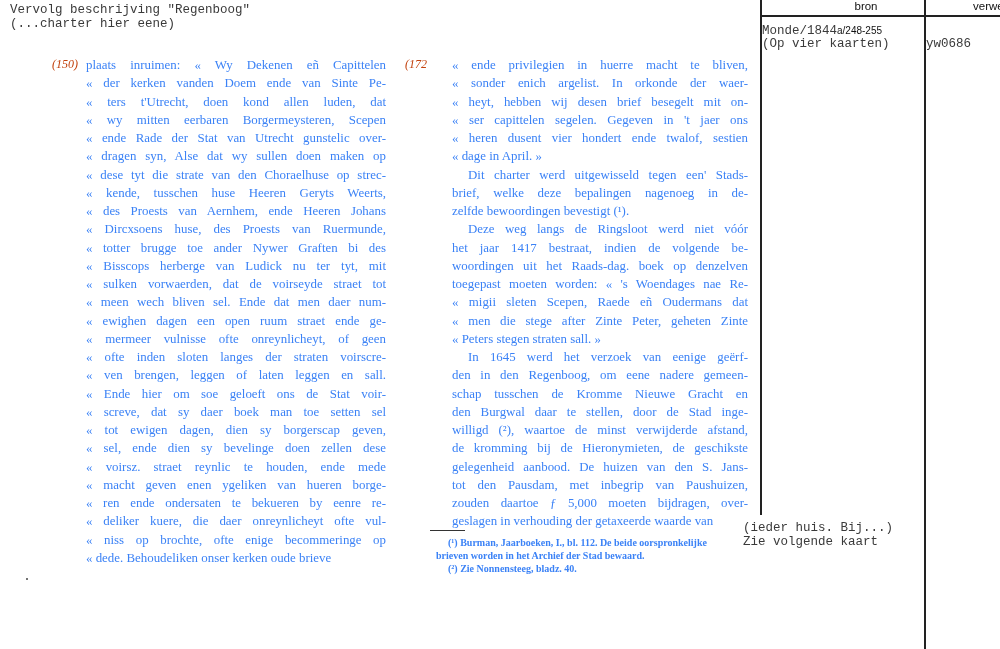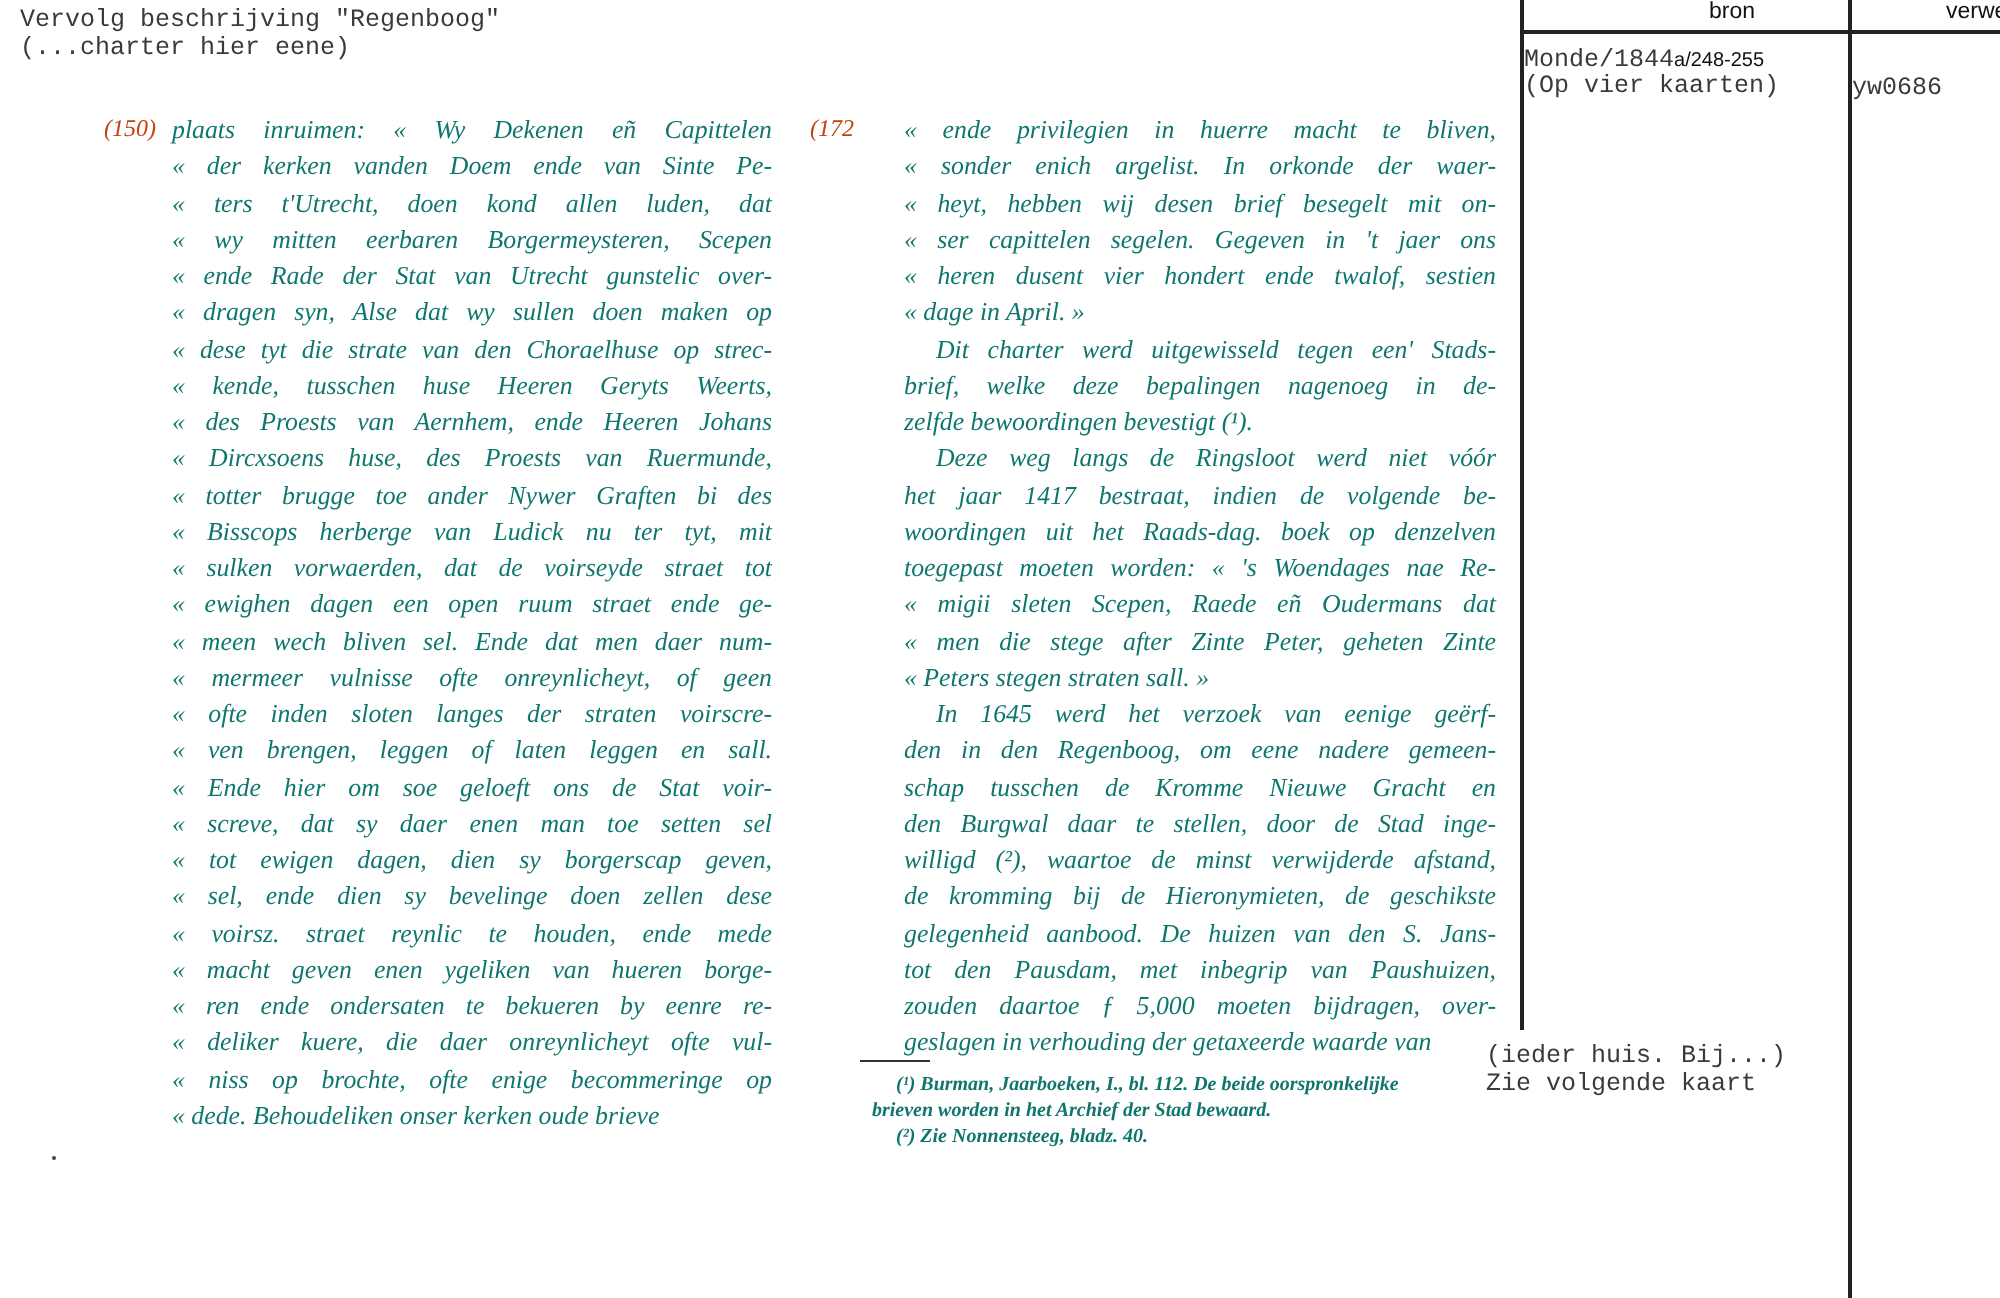--- a/index.html
+++ b/index.html
@@ -1,20 +1,20 @@
 <!DOCTYPE html>
 <html><head>
 <meta charset="utf-8">
 <style>
   * { box-sizing: border-box; margin: 0; padding: 0; }
   html, body { width: 1000px; height: 649px; background: #ffffff; overflow: hidden; }
   body { position: relative; color: #1a1a1a; }
 
   .typed { font-family: "Liberation Mono", "DejaVu Sans Mono", monospace; color: #3a3a3a; }
-  .serif { font-family: "Liberation Serif", "DejaVu Serif", serif; color: #0f766e; font-style: italic; }
+  .serif { font-family: "Liberation Serif", "DejaVu Serif", serif; color: #3b82f6; }
   .sans  { font-family: Liberation Sans, sans-serif; padding-left: 48px; }
 
   #heading { position: absolute; left: 10px; top: 3px; font-size: 12.5px; line-height: 14px; }
 
   
   .vline { position: absolute; width: 1.5px; background: #222; }
   .hline { position: absolute; height: 1.5px; background: #222; }
   .col-head { position: absolute; top: 0px; font-size: 11.5px; color: #111; text-align: center; }
   #bron-text { position: absolute; left: 762px; top: 24px; font-size: 12.5px; line-height: 13px; }
   #bron-text .hand { font-family: "Liberation Sans", "DejaVu Sans", sans-serif; color: #111; font-size: 10px; }
@@ -75,27 +75,27 @@
     <span class="ln">« wy mitten eerbaren Borgermeysteren, Scepen</span>
     <span class="ln">« ende Rade der Stat van Utrecht gunstelic over-</span>
     <span class="ln">« dragen syn, Alse dat wy sullen doen maken op</span>
     <span class="ln">« dese tyt die strate van den Choraelhuse op strec-</span>
     <span class="ln">« kende, tusschen huse Heeren Geryts Weerts,</span>
     <span class="ln">« des Proests van Aernhem, ende Heeren Johans</span>
     <span class="ln">« Dircxsoens huse, des Proests van Ruermunde,</span>
     <span class="ln">« totter brugge toe ander Nywer Graften bi des</span>
     <span class="ln">« Bisscops herberge van Ludick nu ter tyt, mit</span>
     <span class="ln">« sulken vorwaerden, dat de voirseyde straet tot</span>
+    <span class="ln">« meen wech bliven sel. Ende dat men daer num-</span>
     <span class="ln">« ewighen dagen een open ruum straet ende ge-</span>
-    <span class="ln">« meen wech bliven sel. Ende dat men daer num-</span>
     <span class="ln">« mermeer vulnisse ofte onreynlicheyt, of geen</span>
     <span class="ln">« ofte inden sloten langes der straten voirscre-</span>
     <span class="ln">« ven brengen, leggen of laten leggen en sall.</span>
     <span class="ln">« Ende hier om soe geloeft ons de Stat voir-</span>
-    <span class="ln">« screve, dat sy daer enen man toe setten sel</span>
+    <span class="ln">« screve, dat sy daer boek man toe setten sel</span>
     <span class="ln">« tot ewigen dagen, dien sy borgerscap geven,</span>
     <span class="ln">« sel, ende dien sy bevelinge doen zellen dese</span>
     <span class="ln">« voirsz. straet reynlic te houden, ende mede</span>
     <span class="ln">« macht geven enen ygeliken van hueren borge-</span>
     <span class="ln">« ren ende ondersaten te bekueren by eenre re-</span>
     <span class="ln">« deliker kuere, die daer onreynlicheyt ofte vul-</span>
     <span class="ln">« niss op brochte, ofte enige becommeringe op</span>
     <span class="ln last">« dede. Behoudeliken onser kerken oude brieve</span>
   </div>
 <div id="col-right" class="page-col serif">

